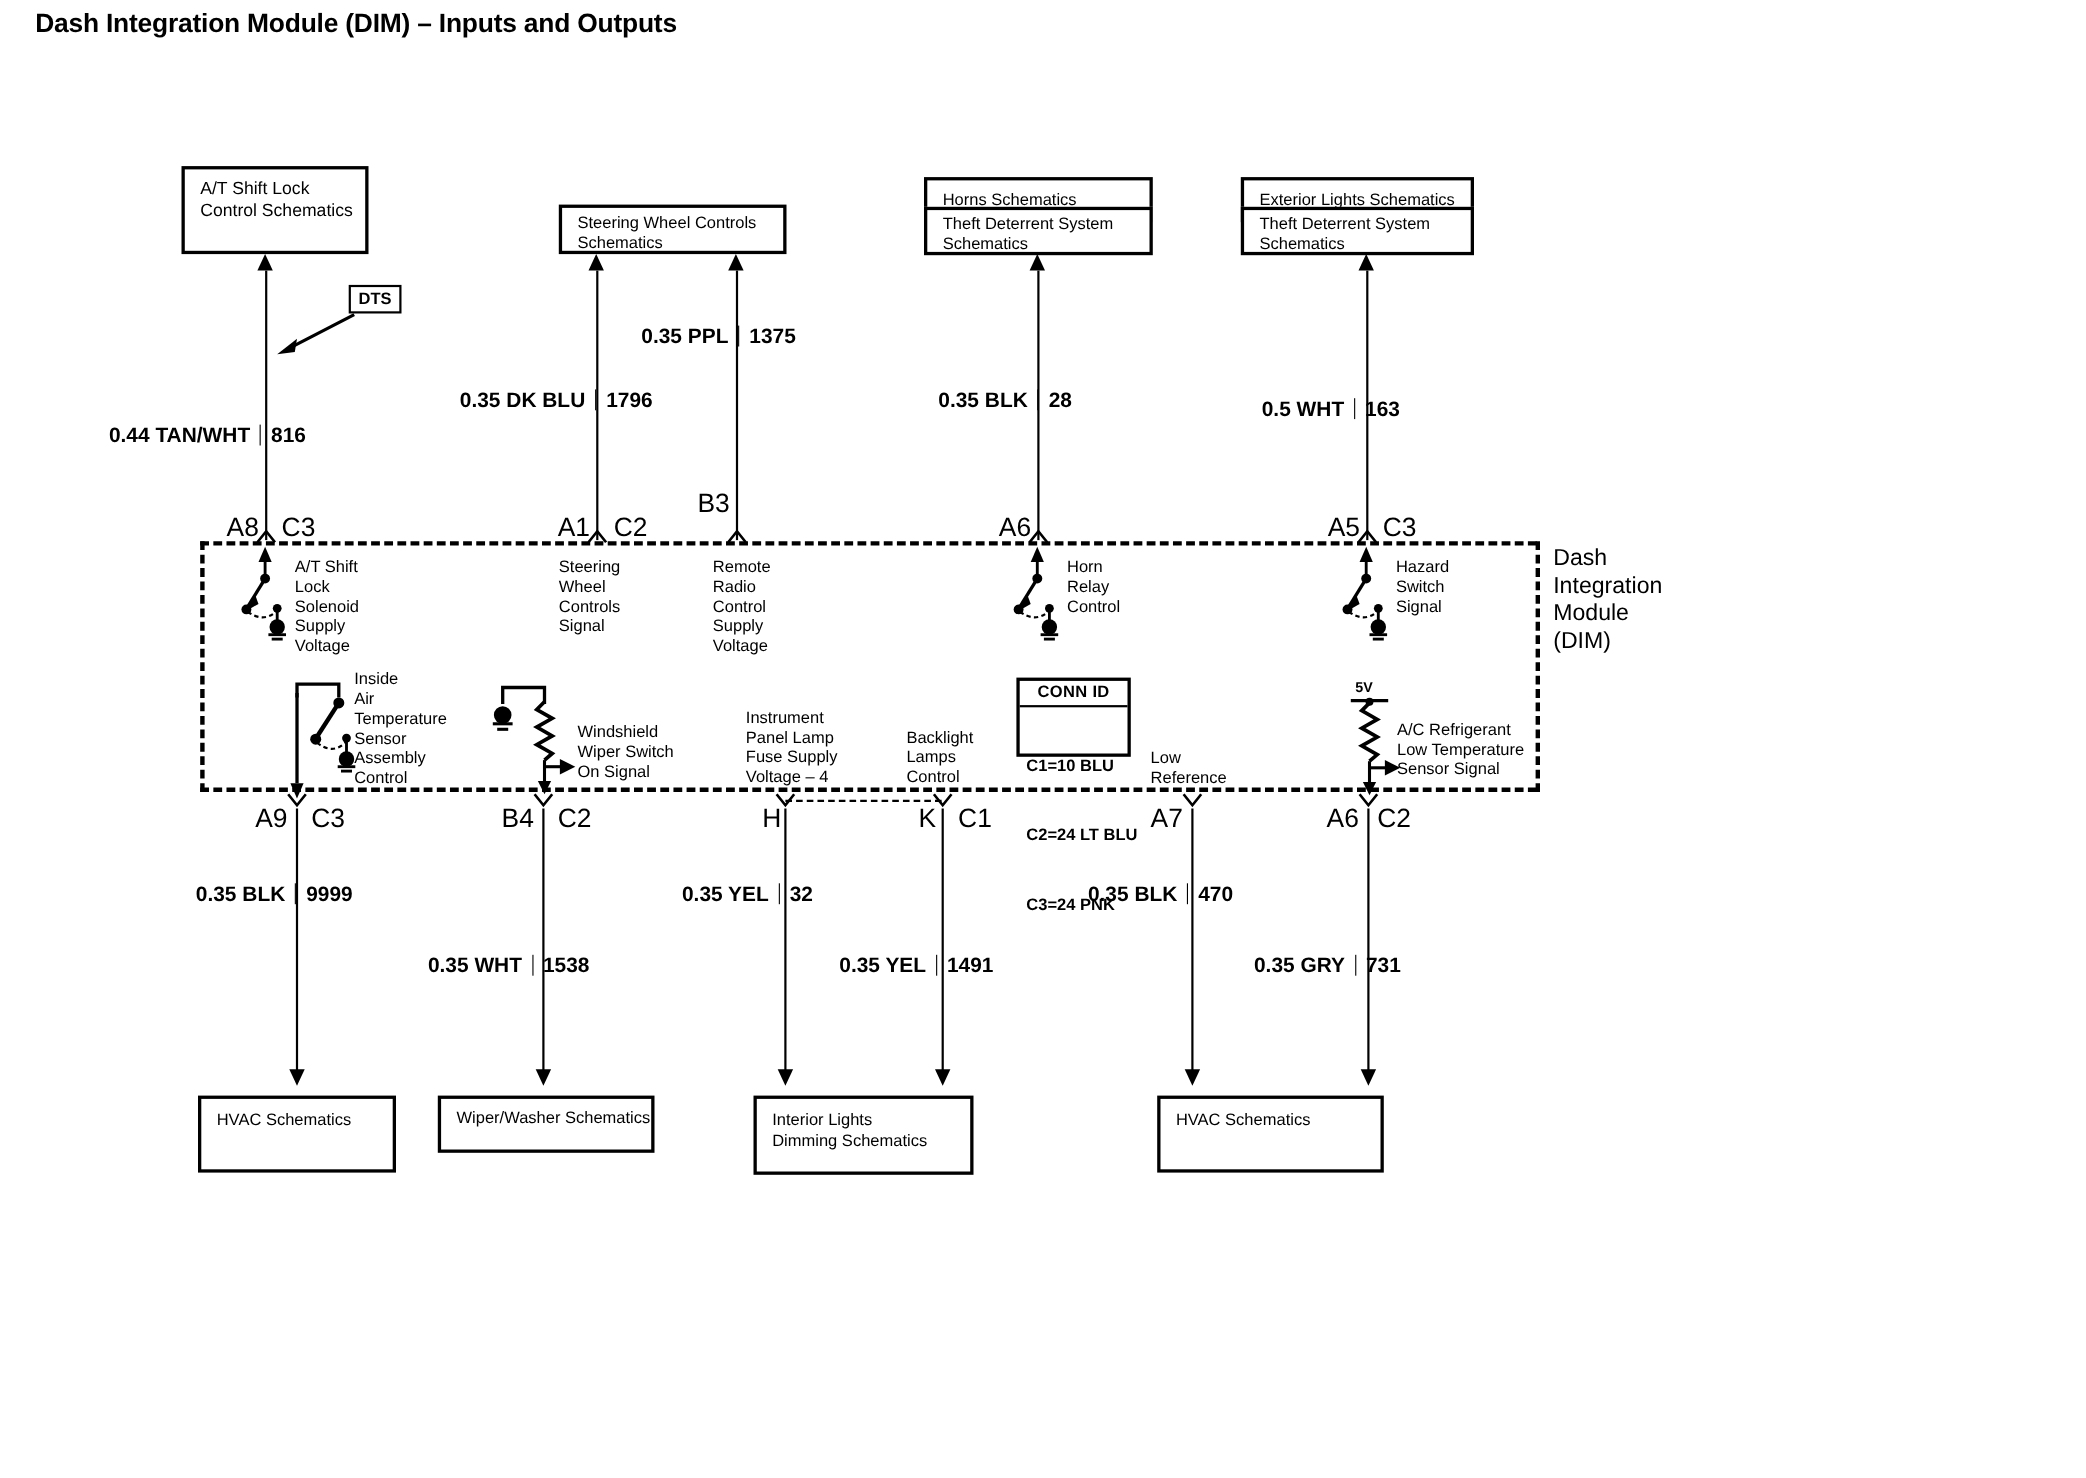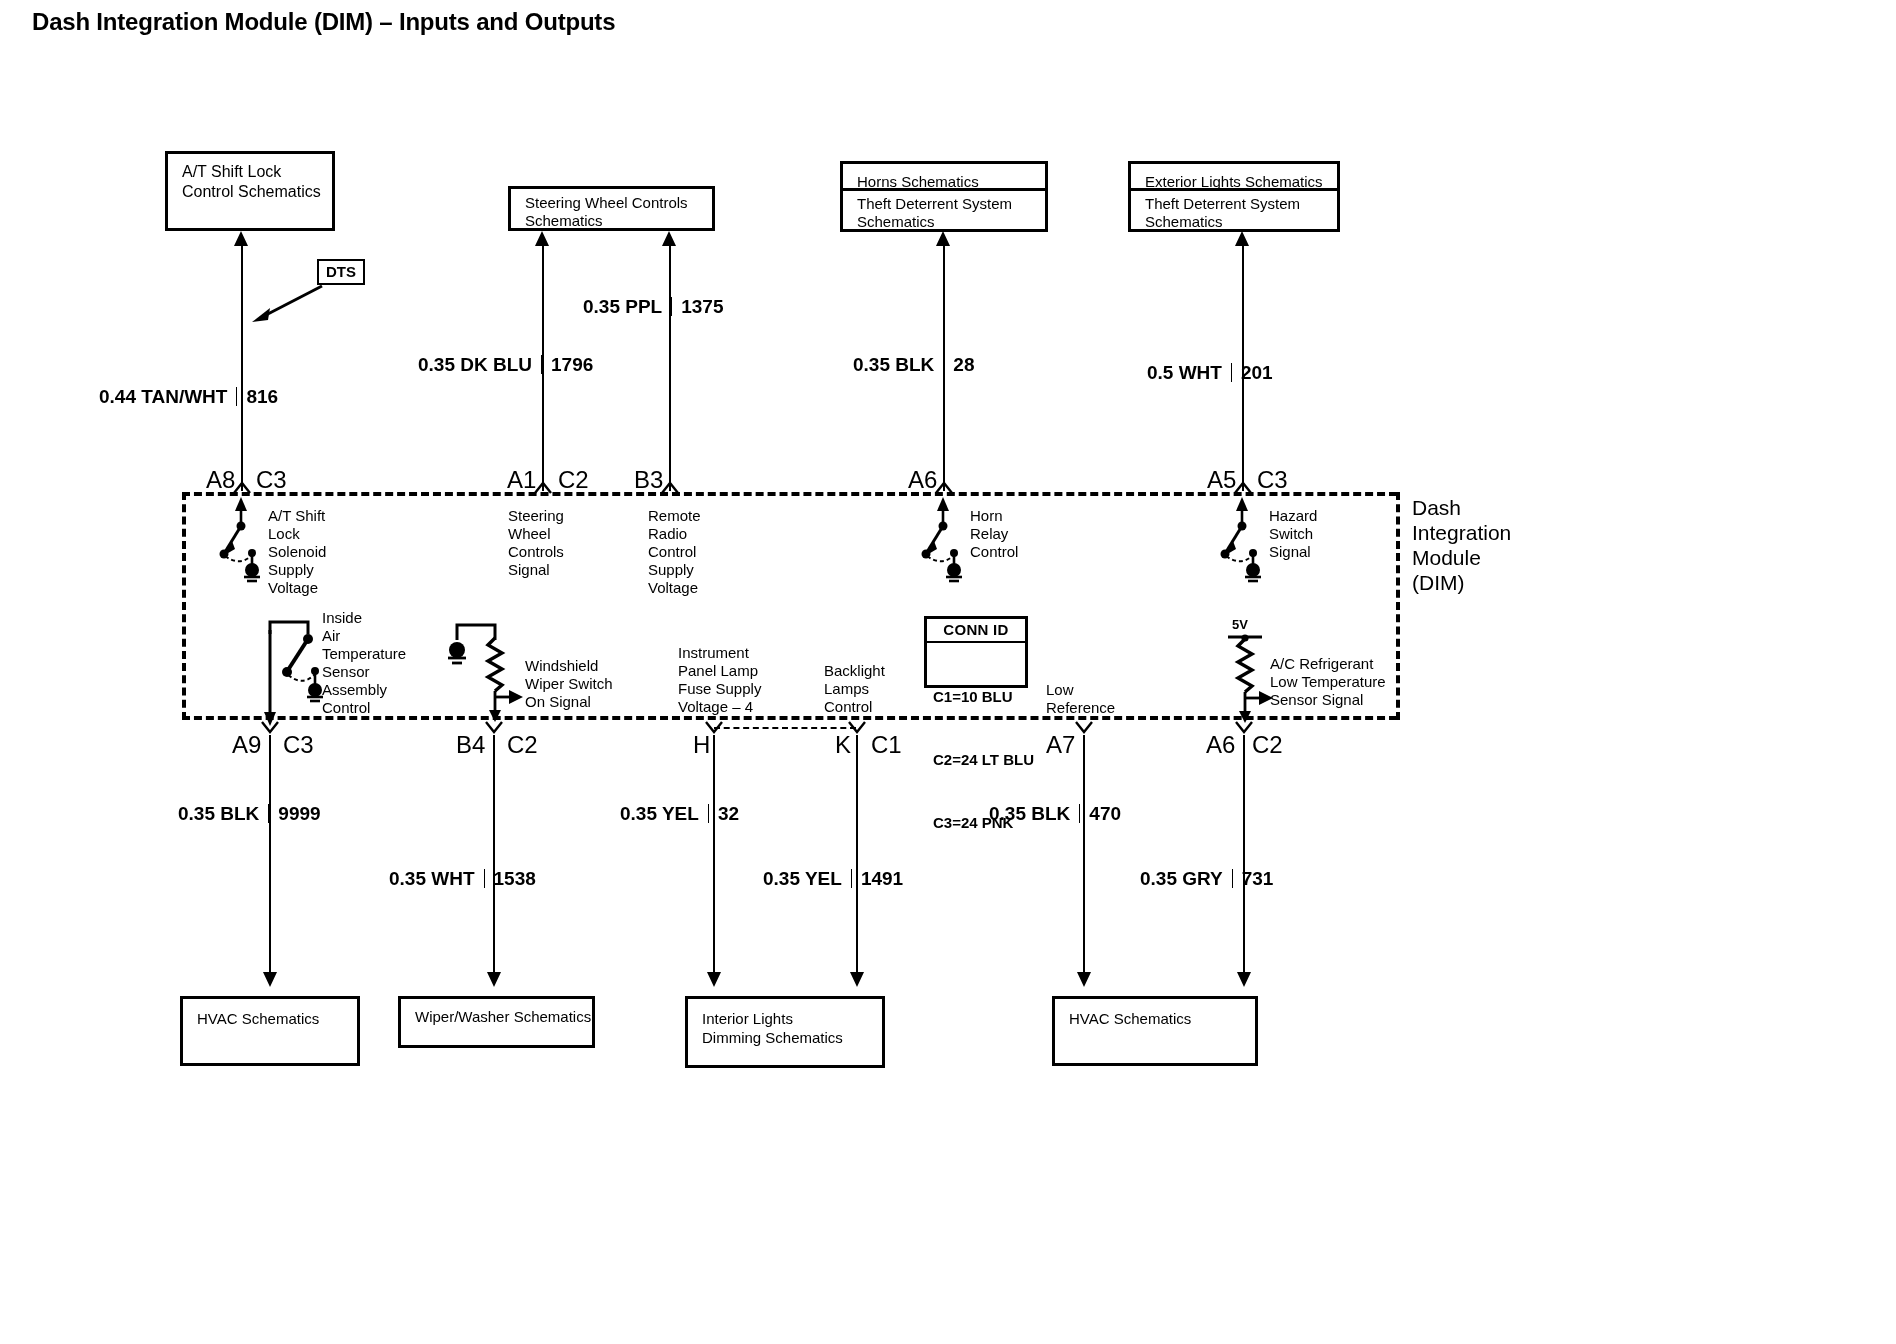--- a/index.html
+++ b/index.html
@@ -156,30 +156,30 @@
 
   <div class="abs wirelabel" style="left:583px;top:296px;">
     <span>0.35 PPL</span><span class="sep"></span><span>1375</span>
   </div>
 
   <div class="abs wirelabel" style="left:853px;top:354px;">
     <span>0.35 BLK</span><span class="sep"></span><span>28</span>
   </div>
 
   <div class="abs wirelabel" style="left:1147px;top:362px;">
-    <span>0.5 WHT</span><span class="sep"></span><span>201</span>
+    <span>0.5 WHT</span><span class="sep"></span><span>163</span>
   </div>
 
   <div class="abs pinlabel" style="left:206px;top:466px;">A8</div>
   <div class="abs pinlabel" style="left:256px;top:466px;">C3</div>
 
   <div class="abs pinlabel" style="left:507px;top:466px;">A1</div>
   <div class="abs pinlabel" style="left:558px;top:466px;">C2</div>
 
-  <div class="abs pinlabel" style="left:634px;top:466px;">B3</div>
+  <div class="abs pinlabel" style="left:634px;top:444px;">B3</div>
 
   <div class="abs pinlabel" style="left:908px;top:466px;">A6</div>
 
   <div class="abs pinlabel" style="left:1207px;top:466px;">A5</div>
   <div class="abs pinlabel" style="left:1257px;top:466px;">C3</div>
 
   <div class="glyph conn-y" style="left:233px;top:480px;">
     <svg width="18" height="13" viewBox="0 0 18 13">
         <path d="M1 13 L9 3 L17 13" fill="none" stroke="#000" stroke-width="2.4"></path>
       </svg>

